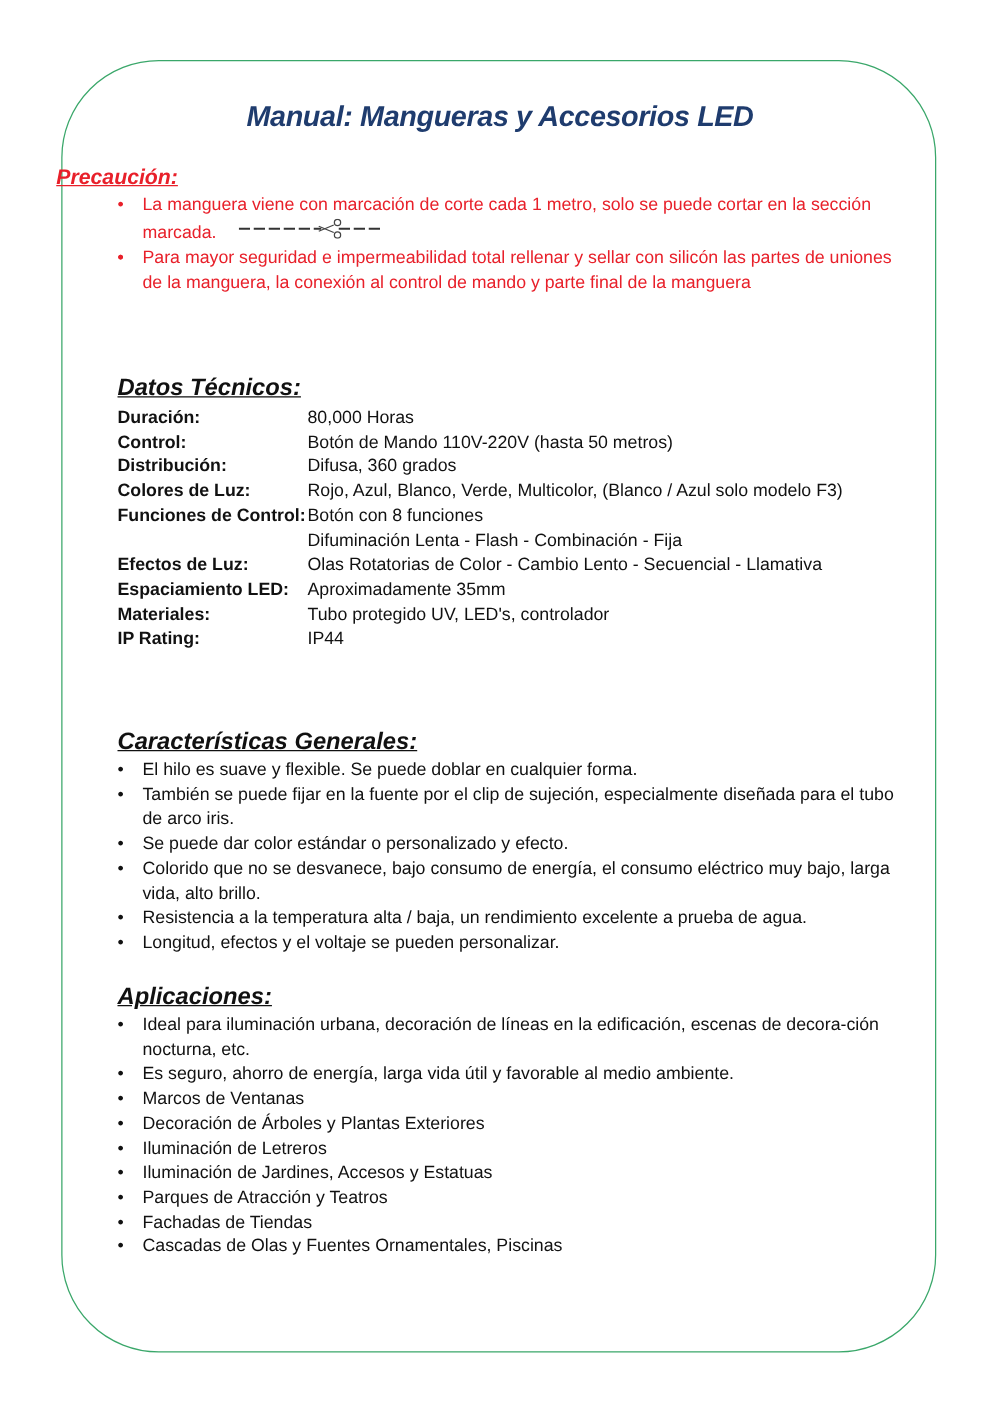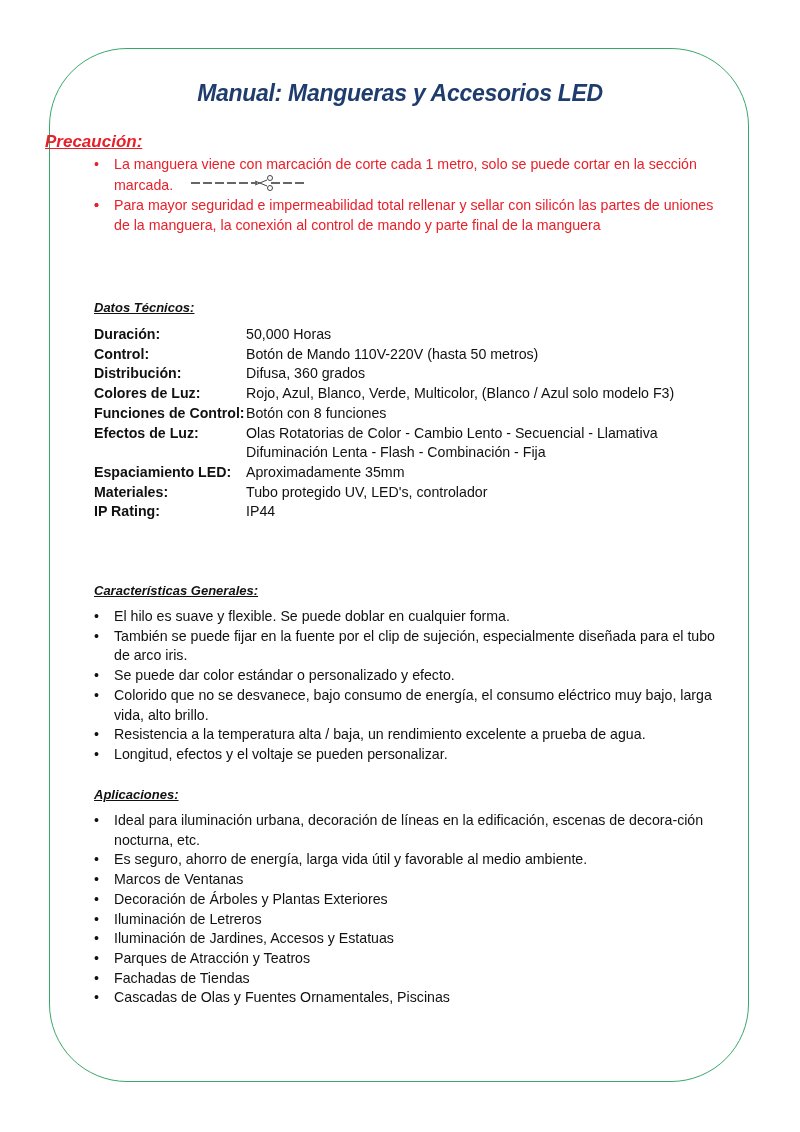--- a/index.html
+++ b/index.html
@@ -11,21 +11,21 @@
              font-size: 23px; font-weight: bold; font-style: italic; color: #1f3c6e; letter-spacing: -0.3px; }
     .prec-title { position: absolute; left: 0; width: 800px; top: 132px; text-align: left;
                   font-size: 17px; font-weight: bold; font-style: italic; color: #e8202a;
                   text-decoration: underline; padding-left: 45px; }
     ul.blist { list-style: none; margin: 0; padding: 0; position: absolute; left: 94px; width: 625px; }
     ul.blist li { position: relative; padding-left: 20px; font-size: 14.2px; line-height: 19.7px; }
     ul.blist li .bullet { position: absolute; left: 0; top: 0; }
     .red li { color: #e8202a; }
     .prec { top: 155px; }
     .cut { display: inline-block; margin-left: 14px; vertical-align: middle; }
-    .section-h { position: absolute; left: 94px; font-size: 13px; font-weight: bold; font-style: italic;
+    .section-h { position: absolute; left: 94px; font-size: 19px; font-weight: bold; font-style: italic;
                  text-decoration: underline; color: #111; }
     .tech { position: absolute; left: 94px; top: 325px; width: 620px; font-size: 14.2px; }
     .tech .row { display: flex; line-height: 19.7px; }
     .tech .k { width: 152px; font-weight: bold; flex: none; }
     .tech .v { flex: 1; }
   </style>
 </head>
 <body>
 
 <div class="frame"></div>
@@ -67,45 +67,45 @@
     <span class="bullet">•</span>
     <span>Para mayor seguridad e impermeabilidad total rellenar y sellar con silicón las partes de uniones de la manguera, la conexión al control de mando y parte final de la manguera</span>
   </li>
 </ul>
 
 <div class="section-h" style="top:300px;">Datos Técnicos:</div>
 
 <div class="tech">
   <div class="row">
       <span class="k">Duración:</span>
-      <span class="v">50,000 Horas</span>
+      <span class="v">80,000 Horas</span>
     </div>
   <div class="row">
       <span class="k">Control:</span>
       <span class="v">Botón de Mando 110V-220V (hasta 50 metros)</span>
     </div>
   <div class="row">
       <span class="k">Distribución:</span>
       <span class="v">Difusa, 360 grados</span>
     </div>
   <div class="row">
       <span class="k">Colores de Luz:</span>
       <span class="v">Rojo, Azul, Blanco, Verde, Multicolor,  (Blanco / Azul solo modelo F3)</span>
     </div>
   <div class="row">
       <span class="k">Funciones de Control:</span>
       <span class="v">Botón con 8 funciones</span>
     </div>
   <div class="row">
+      <span class="k"></span>
+      <span class="v">Difuminación Lenta - Flash - Combinación - Fija</span>
+    </div>
+  <div class="row">
       <span class="k">Efectos de Luz:</span>
       <span class="v">Olas Rotatorias de Color - Cambio Lento - Secuencial - Llamativa</span>
-    </div>
-  <div class="row">
-      <span class="k"></span>
-      <span class="v">Difuminación Lenta - Flash - Combinación - Fija</span>
     </div>
   <div class="row">
       <span class="k">Espaciamiento LED:</span>
       <span class="v">Aproximadamente 35mm</span>
     </div>
   <div class="row">
       <span class="k">Materiales:</span>
       <span class="v">Tubo protegido UV, LED's, controlador</span>
     </div>
   <div class="row">

